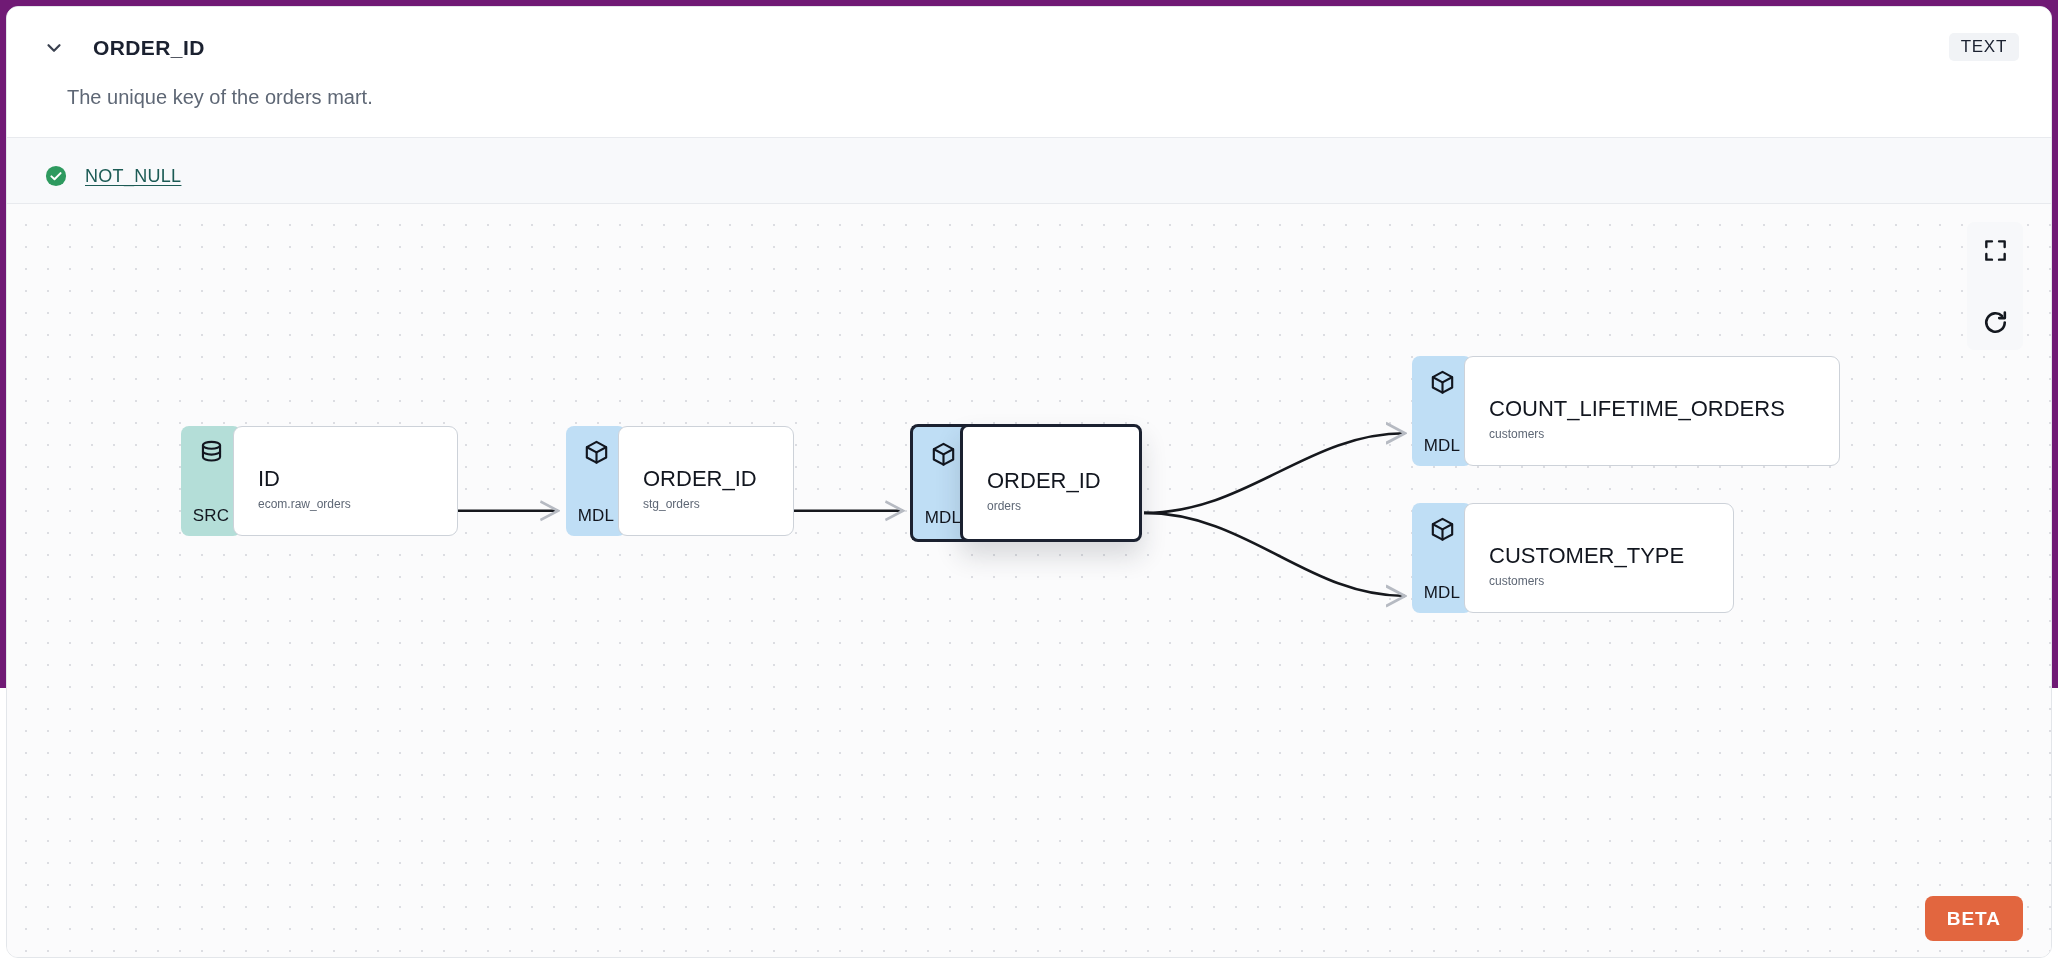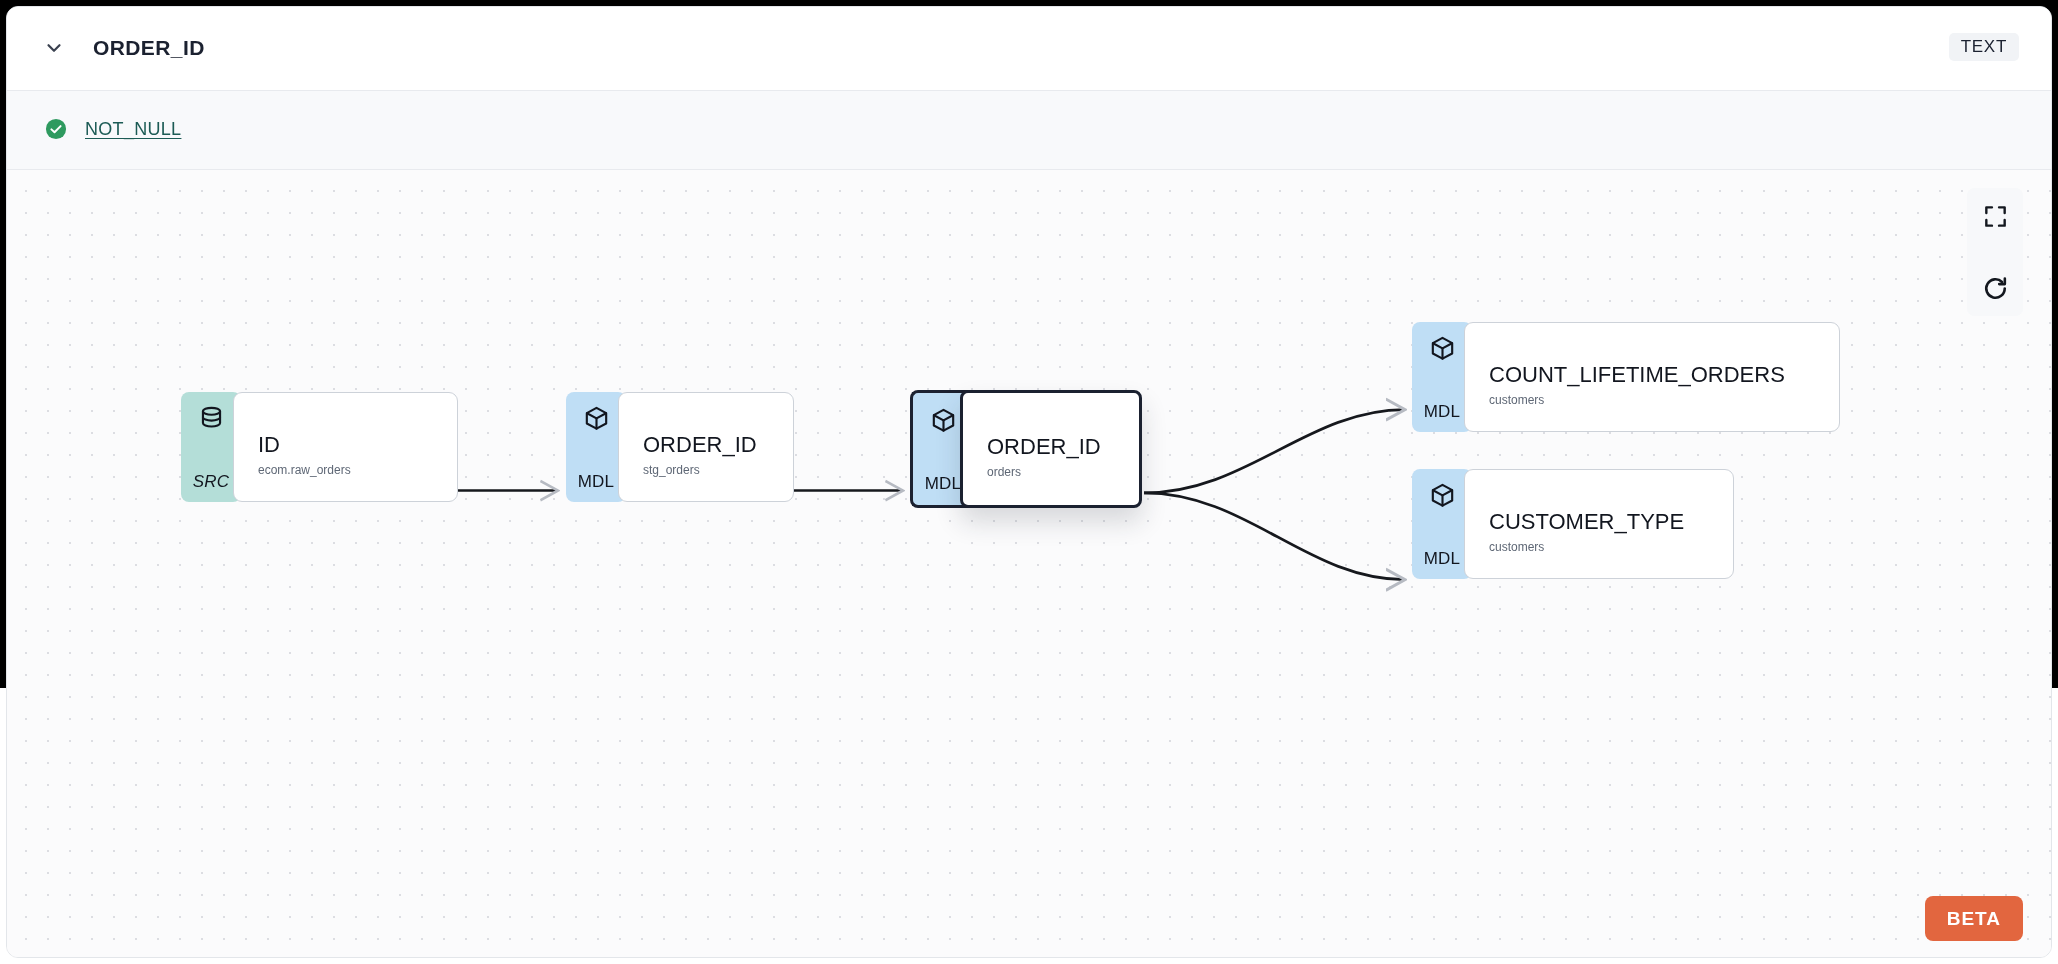--- a/index.html
+++ b/index.html
@@ -9,21 +9,21 @@
     height: 964px;
     background: #ffffff;
     font-family: "Liberation Sans", sans-serif;
     overflow: hidden;
   }
 
   #app {
     position: relative;
     width: 2058px;
     height: 688px;
-    background: #000000;
+    background: #701a75;
   }
 
   
   .card {
     position: absolute;
     left: 6px;
     top: 6px;
     width: 2046px;
     height: 952px;
     background: #ffffff;
@@ -93,21 +93,21 @@
   }
 
   .header-spacer { height: 27px; }
 
   
   .tests-strip {
     flex: 0 0 auto;
     background: #f8f9fb;
     border-top: 1px solid #e8eaee;
     border-bottom: 1px solid #e8eaee;
-    padding: 20px 0 22px 0;
+    padding: 20px 0 9px 0;
   }
 
   .test-row {
     display: flex;
     align-items: center;
     height: 36px;
     padding-left: 38px;
   }
 
   .check-icon {
@@ -161,21 +161,21 @@
     border-radius: 8px;
     display: flex;
     flex-direction: column;
     align-items: center;
     justify-content: center;
     padding: 8px 0 8px 0;
     position: relative;
     z-index: 1;
     gap: 36px;
   }
-  .node-badge.src { background: #b4ded8; font-style: italic; }
+  .node-badge.src { background: #b4ded8; }
   .node-badge.mdl { background: #bfdef5; }
 
   .node-badge svg { display: block; }
 
   .badge-text {
     font-size: 17px;
     color: #12161f;
     line-height: 1;
     margin-top: 5px;
     letter-spacing: 0.2px;
@@ -278,20 +278,21 @@
         <span class="chevron-btn">
           <svg width="22" height="22" viewBox="0 0 24 24" fill="none" stroke="#3b4250" stroke-width="2.4" stroke-linecap="round" stroke-linejoin="round">
             <polyline points="6 9 12 15 18 9"></polyline>
           </svg>
         </span>
         <span class="col-title">ORDER_ID</span>
       </div>
 
       <div class="type-badge">TEXT</div>
 
+      <div class="col-description">The unique key of the orders mart.</div>
 
       <div class="header-spacer"></div>
     </div>
 
     <div class="tests-strip">
 
       <div class="test-row">
         <svg class="check-icon" viewBox="0 0 24 24">
           <circle cx="12" cy="12" r="11" fill="#2e9a5f"></circle>
           <polyline points="7 12.4 10.4 15.6 17 8.9" fill="none" stroke="#ffffff" stroke-width="2.2" stroke-linecap="round" stroke-linejoin="round"></polyline>

